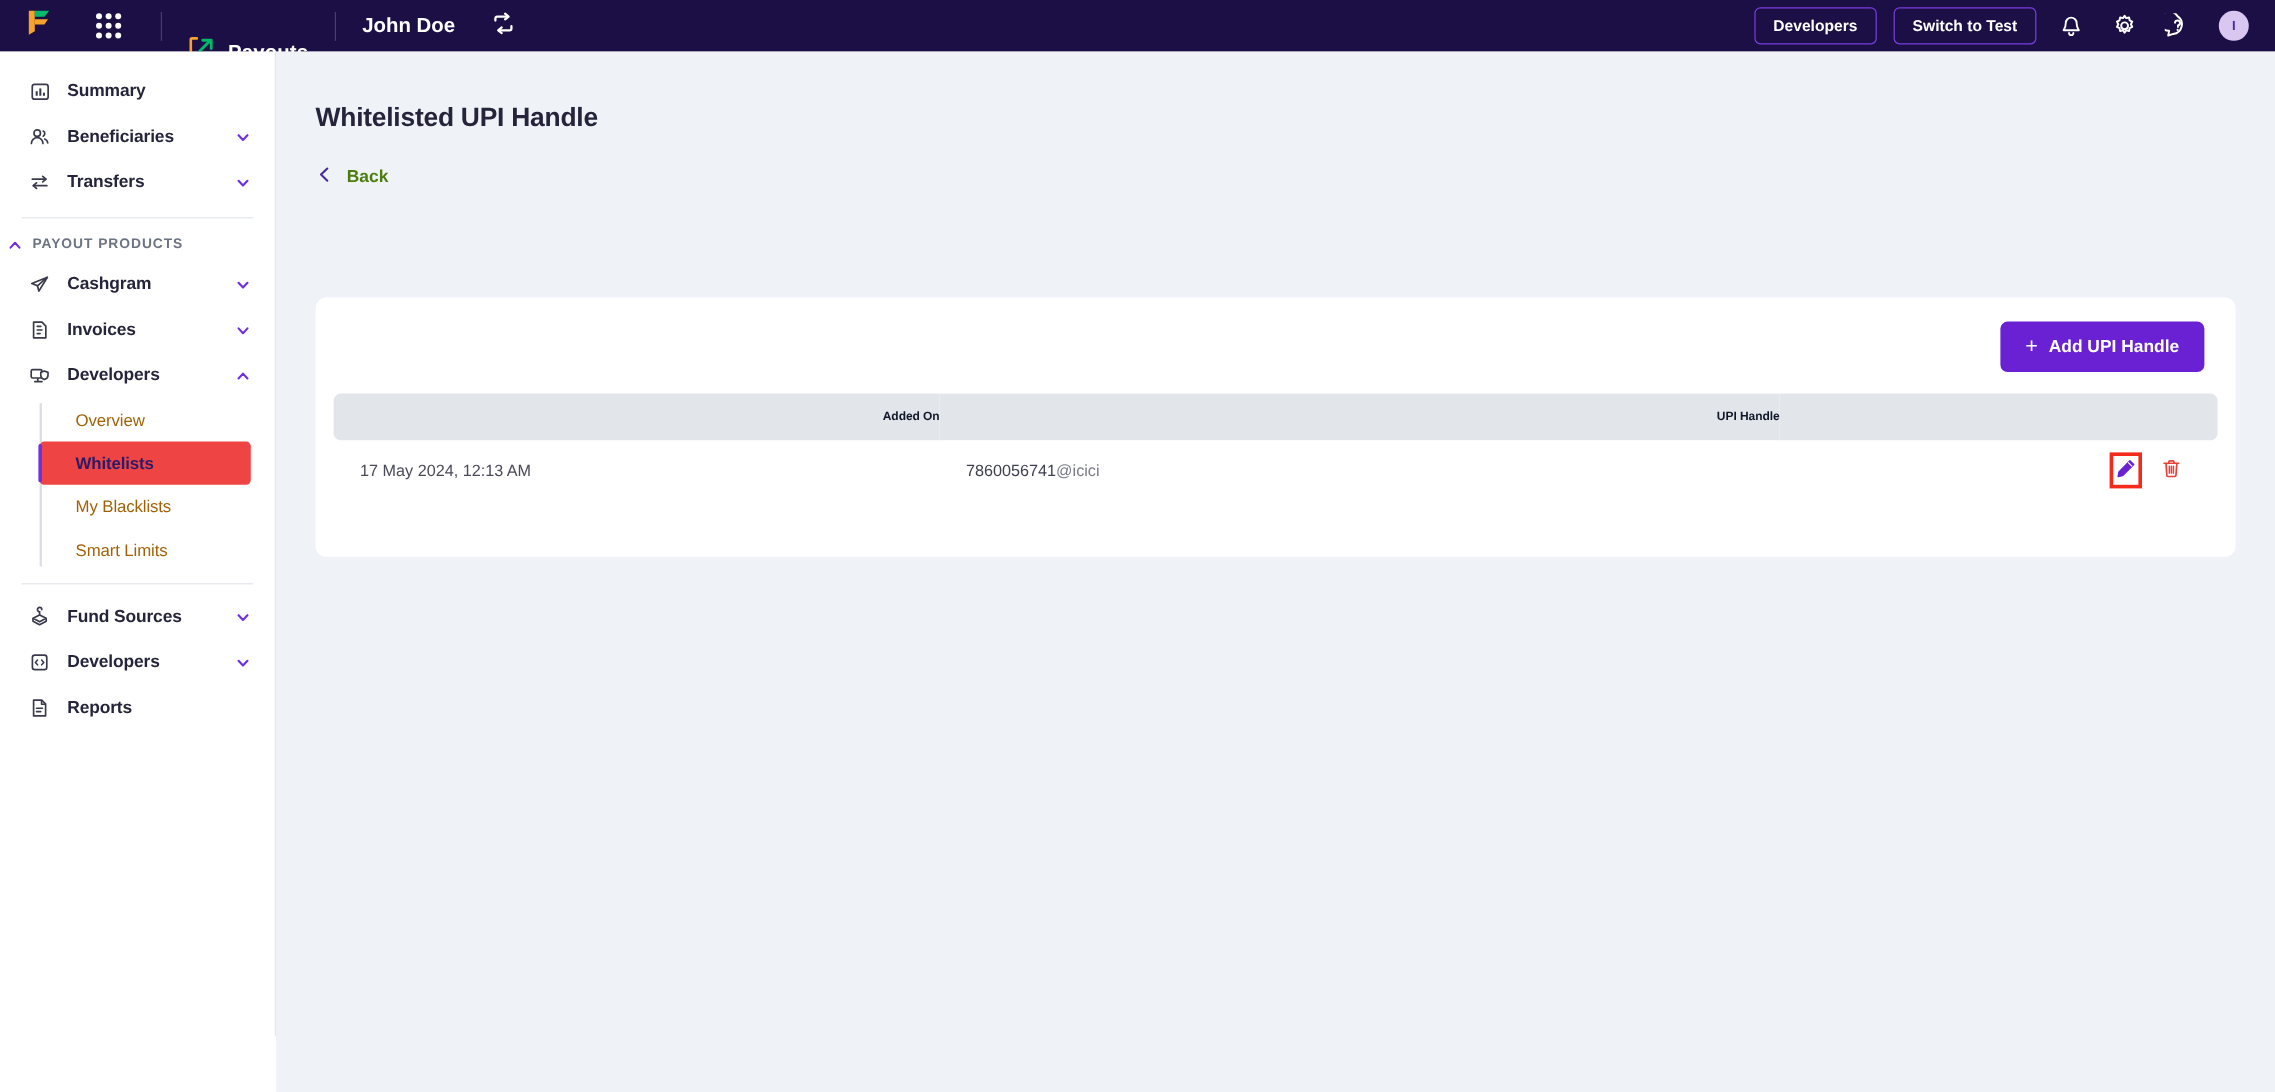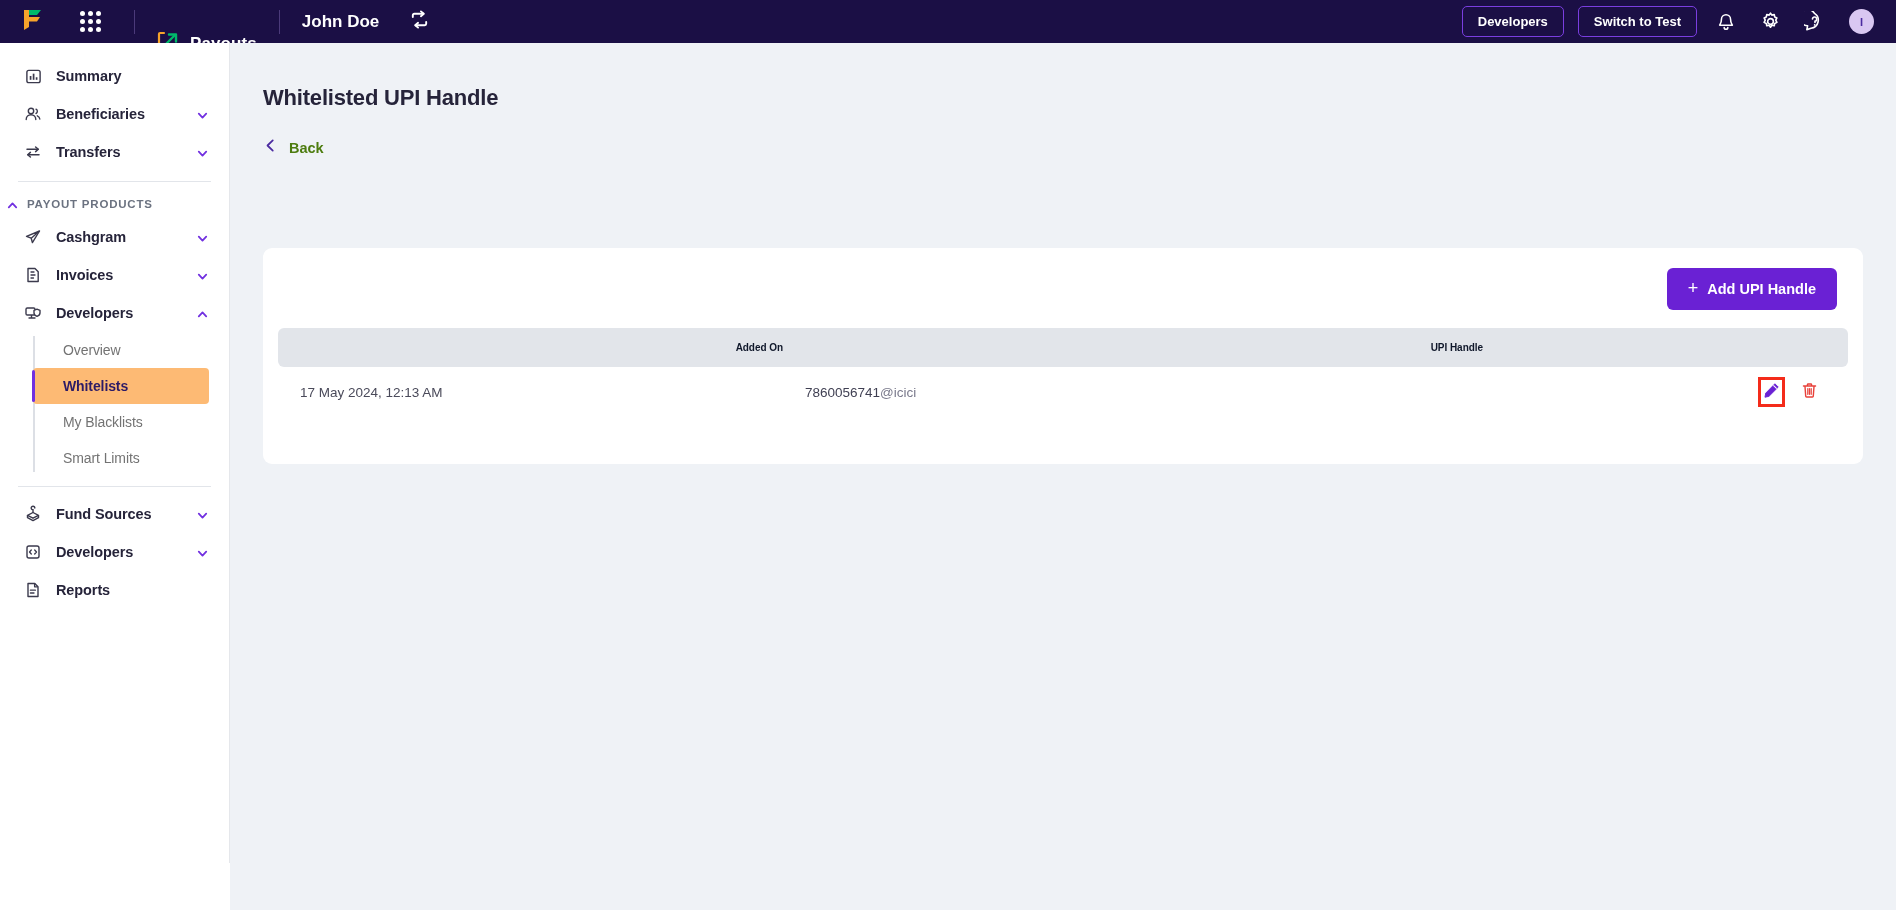--- a/index.html
+++ b/index.html
@@ -196,25 +196,25 @@
     align-items: center;
     height: 36px;
     padding-left: 30px;
     margin-right: 20px;
     cursor: pointer;
     position: relative;
     border-radius: 4px;
   }
   .sub-item .slbl {
     font-size: 14px;
-    color: #737373;
+    color: #a16207;
     letter-spacing: -.1px;
   }
   .sub-item.active {
-    background: #fdba74;
+    background: #ef4444;
   }
   .sub-item.active .slbl {
     color: #2c1a66;
     font-weight: bold;
   }
   .sub-item.active::before {
     content: "";
     position: absolute;
     left: -1.5px; top: 2px; bottom: 2px;
     width: 3.5px;

